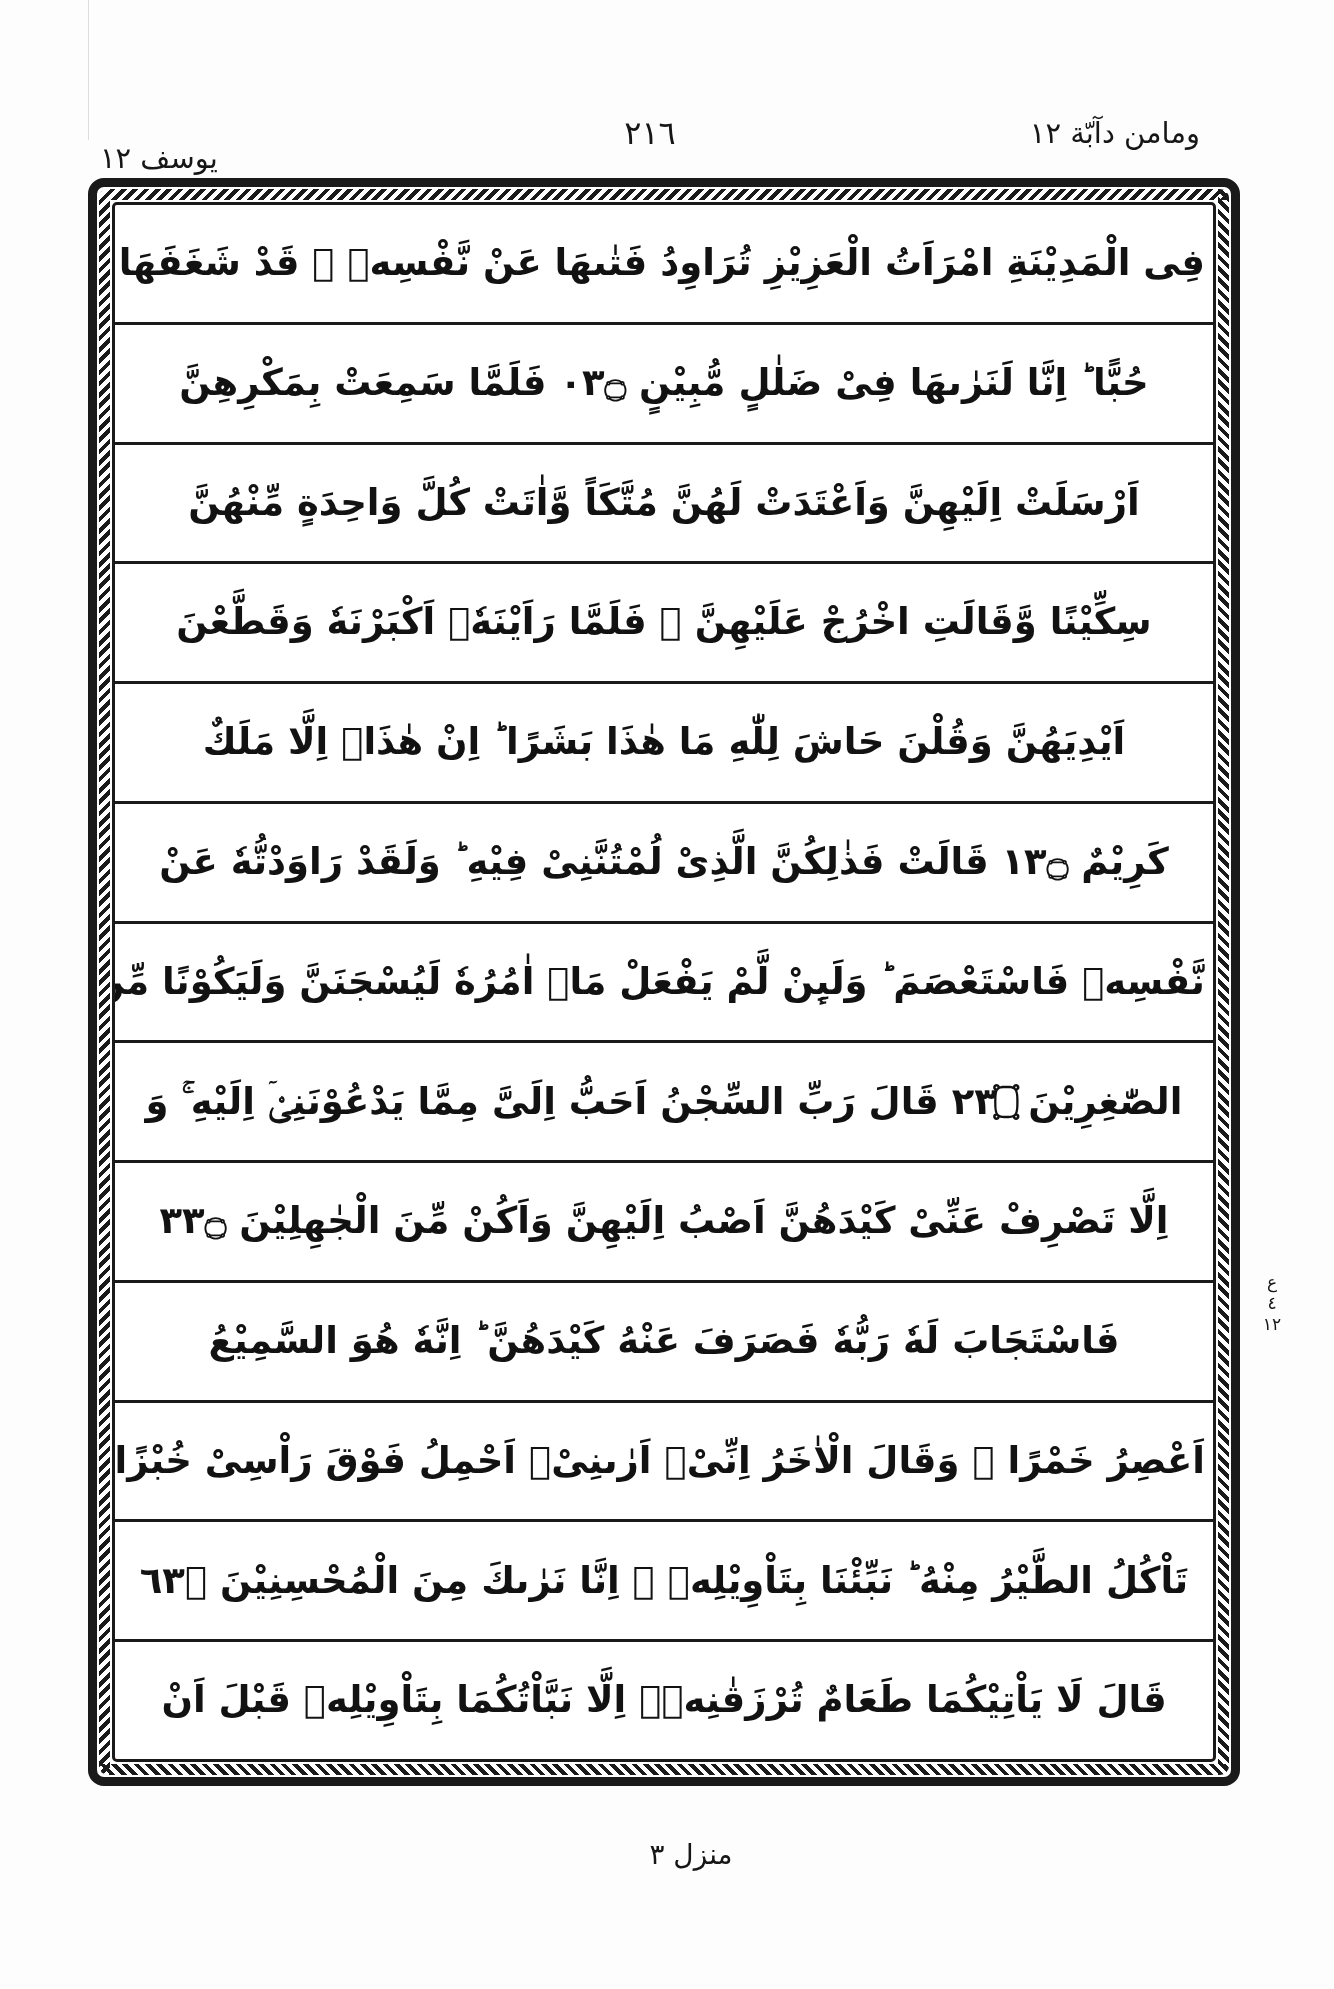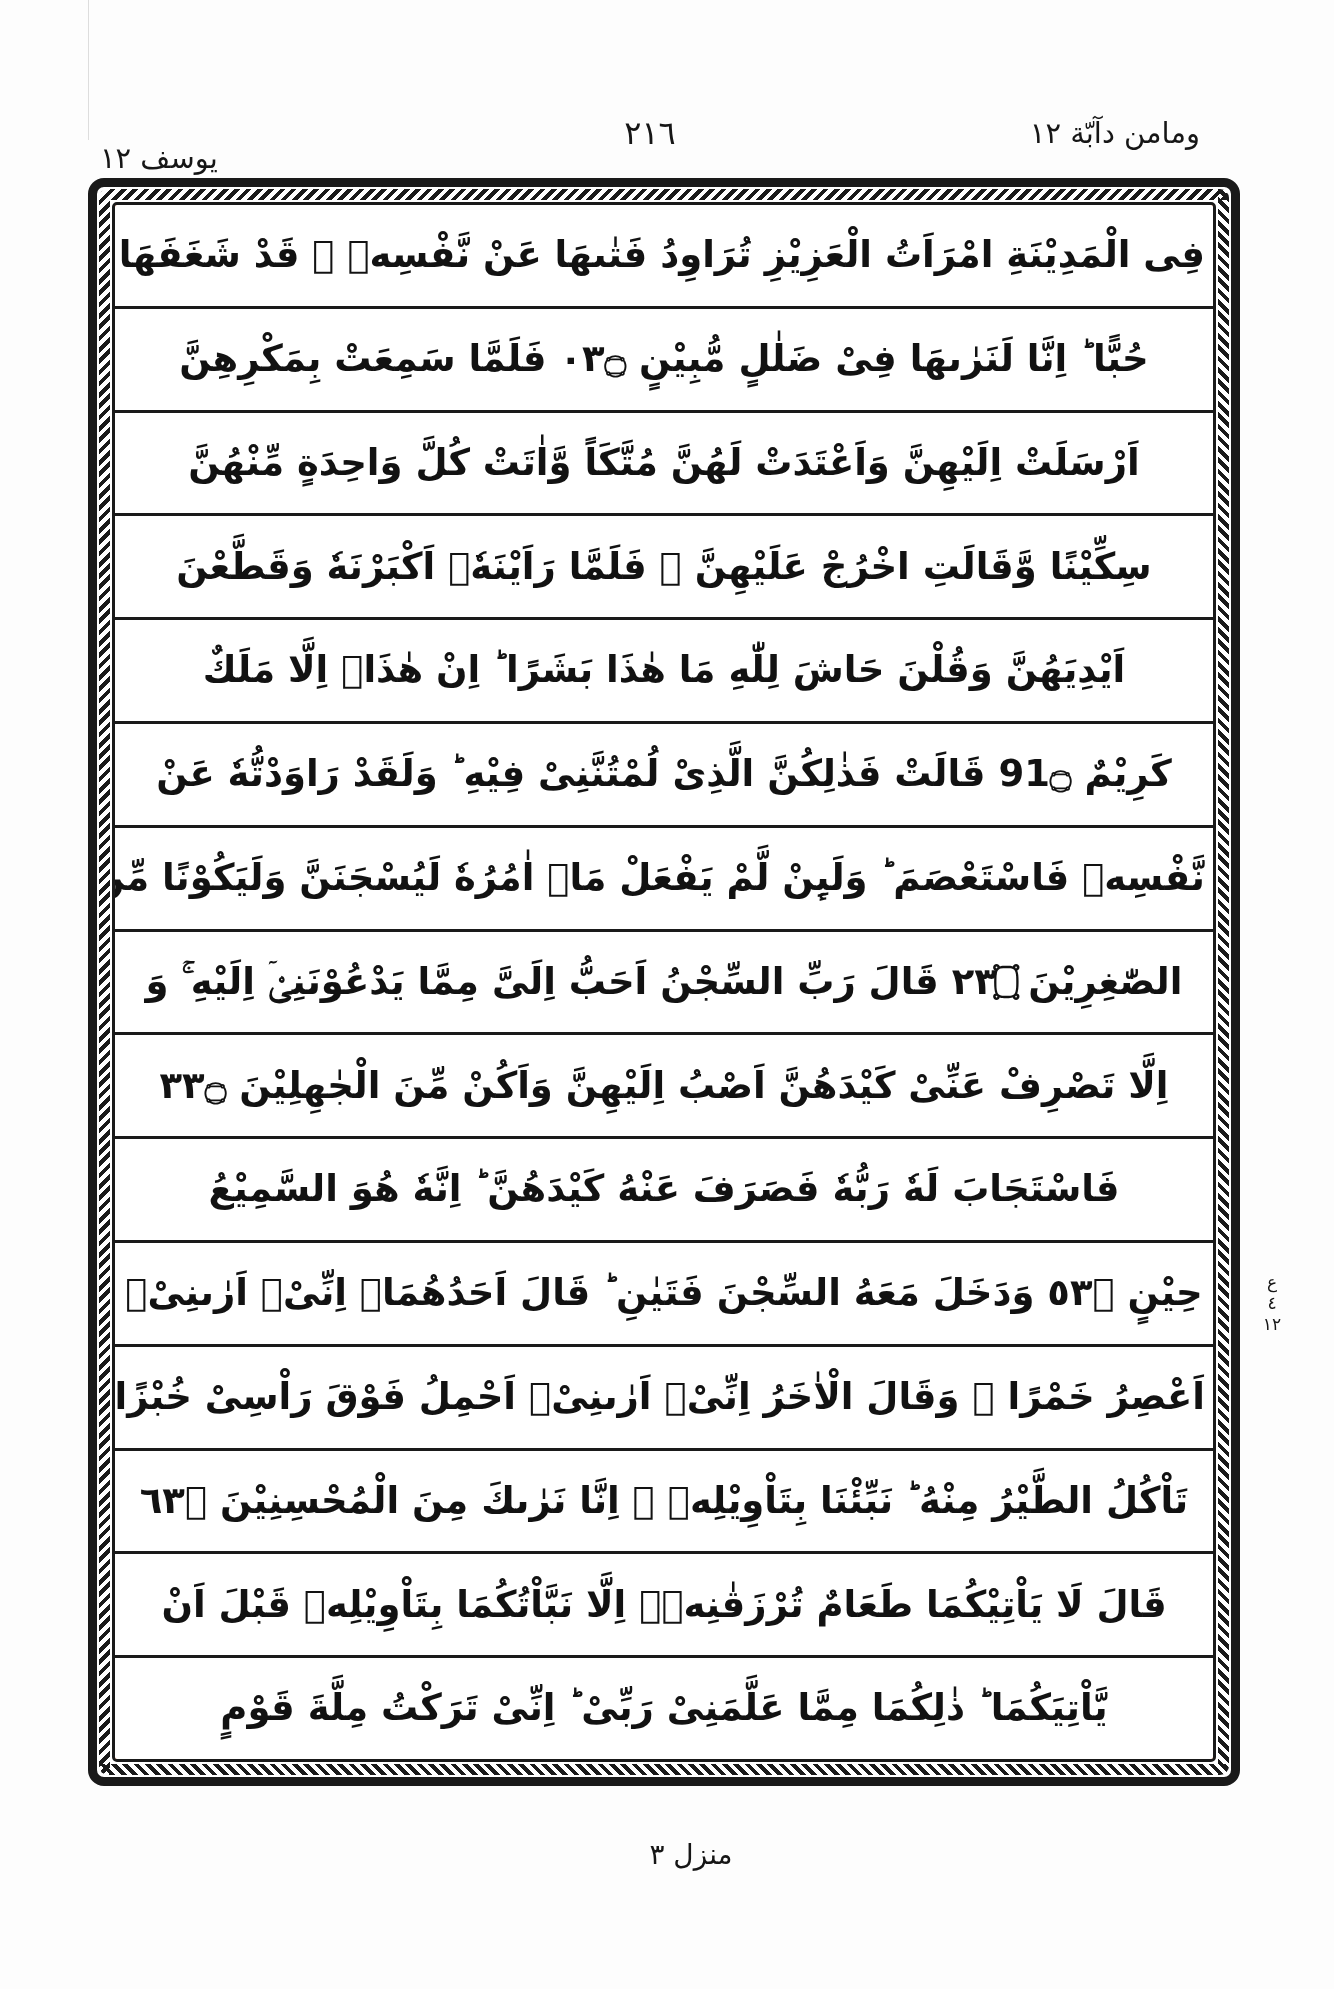--- a/index.html
+++ b/index.html
@@ -201,48 +201,42 @@
       <div class="ayah-line">
           <div class="ayah-text">اَرْسَلَتْ اِلَيْهِنَّ وَاَعْتَدَتْ لَهُنَّ مُتَّكَاً وَّاٰتَتْ كُلَّ وَاحِدَةٍ مِّنْهُنَّ</div>
         </div>
       <div class="ayah-line">
           <div class="ayah-text">سِكِّيْنًا وَّقَالَتِ اخْرُجْ عَلَيْهِنَّ ۚ فَلَمَّا رَاَيْنَهٗۤ اَكْبَرْنَهٗ وَقَطَّعْنَ</div>
         </div>
       <div class="ayah-line">
           <div class="ayah-text">اَيْدِيَهُنَّ وَقُلْنَ حَاشَ لِلّٰهِ مَا هٰذَا بَشَرًا ؕ اِنْ هٰذَاۤ اِلَّا مَلَكٌ</div>
         </div>
       <div class="ayah-line">
-          <div class="ayah-text">كَرِيْمٌ ۝19 قَالَتْ فَذٰلِكُنَّ الَّذِىْ لُمْتُنَّنِىْ فِيْهِ ؕ وَلَقَدْ رَاوَدْتُّهٗ عَنْ</div>
+          <div class="ayah-text">كَرِيْمٌ ۝٣١ قَالَتْ فَذٰلِكُنَّ الَّذِىْ لُمْتُنَّنِىْ فِيْهِ ؕ وَلَقَدْ رَاوَدْتُّهٗ عَنْ</div>
         </div>
       <div class="ayah-line">
           <div class="ayah-text">نَّفْسِهٖ فَاسْتَعْصَمَ ؕ وَلَىِٕنْ لَّمْ يَفْعَلْ مَاۤ اٰمُرُهٗ لَيُسْجَنَنَّ وَلَيَكُوْنًا مِّنَ</div>
         </div>
       <div class="ayah-line">
           <div class="ayah-text">الصّٰغِرِيْنَ ۝٣٢ قَالَ رَبِّ السِّجْنُ اَحَبُّ اِلَىَّ مِمَّا يَدْعُوْنَنِىْۤ اِلَيْهِ ۚ وَ</div>
         </div>
       <div class="ayah-line">
           <div class="ayah-text">اِلَّا تَصْرِفْ عَنِّىْ كَيْدَهُنَّ اَصْبُ اِلَيْهِنَّ وَاَكُنْ مِّنَ الْجٰهِلِيْنَ ۝٣٣</div>
         </div>
       <div class="ayah-line">
           <div class="ayah-text">فَاسْتَجَابَ لَهٗ رَبُّهٗ فَصَرَفَ عَنْهُ كَيْدَهُنَّ ؕ اِنَّهٗ هُوَ السَّمِيْعُ</div>
         </div>
       <div class="ayah-line">
-          <div class="ayah-text">حِيْنٍ ۝٣٥ وَدَخَلَ مَعَهُ السِّجْنَ فَتَيٰنِ ؕ قَالَ اَحَدُهُمَاۤ اِنِّىْۤ اَرٰىنِىْۤ</div>
-        </div>
-      <div class="ayah-line">
           <div class="ayah-text">اَعْصِرُ خَمْرًا ۚ وَقَالَ الْاٰخَرُ اِنِّىْۤ اَرٰىنِىْۤ اَحْمِلُ فَوْقَ رَاْسِىْ خُبْزًا</div>
         </div>
       <div class="ayah-line">
           <div class="ayah-text">تَاْكُلُ الطَّيْرُ مِنْهُ ؕ نَبِّئْنَا بِتَاْوِيْلِهٖ ۚ اِنَّا نَرٰىكَ مِنَ الْمُحْسِنِيْنَ ۝٣٦</div>
         </div>
       <div class="ayah-line">
           <div class="ayah-text">قَالَ لَا يَاْتِيْكُمَا طَعَامٌ تُرْزَقٰنِهٖۤ اِلَّا نَبَّاْتُكُمَا بِتَاْوِيْلِهٖ قَبْلَ اَنْ</div>
-        </div>
-      <div class="ayah-line">
-          <div class="ayah-text">يَّاْتِيَكُمَا ؕ ذٰلِكُمَا مِمَّا عَلَّمَنِىْ رَبِّىْ ؕ اِنِّىْ تَرَكْتُ مِلَّةَ قَوْمٍ</div>
         </div>
     </div>
   </div>
 
   <div id="ruku-marker">
     <div>ع</div>
     <div>٤</div>
     <div>١٢</div>
   </div>
 

